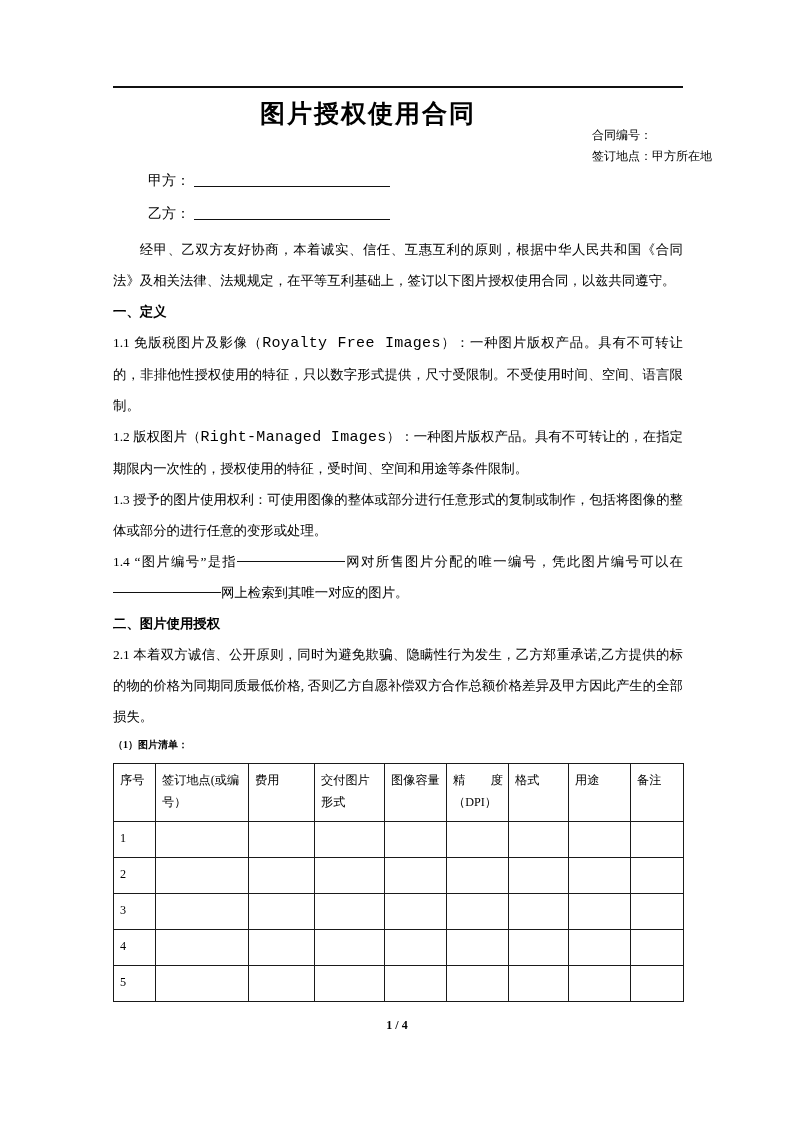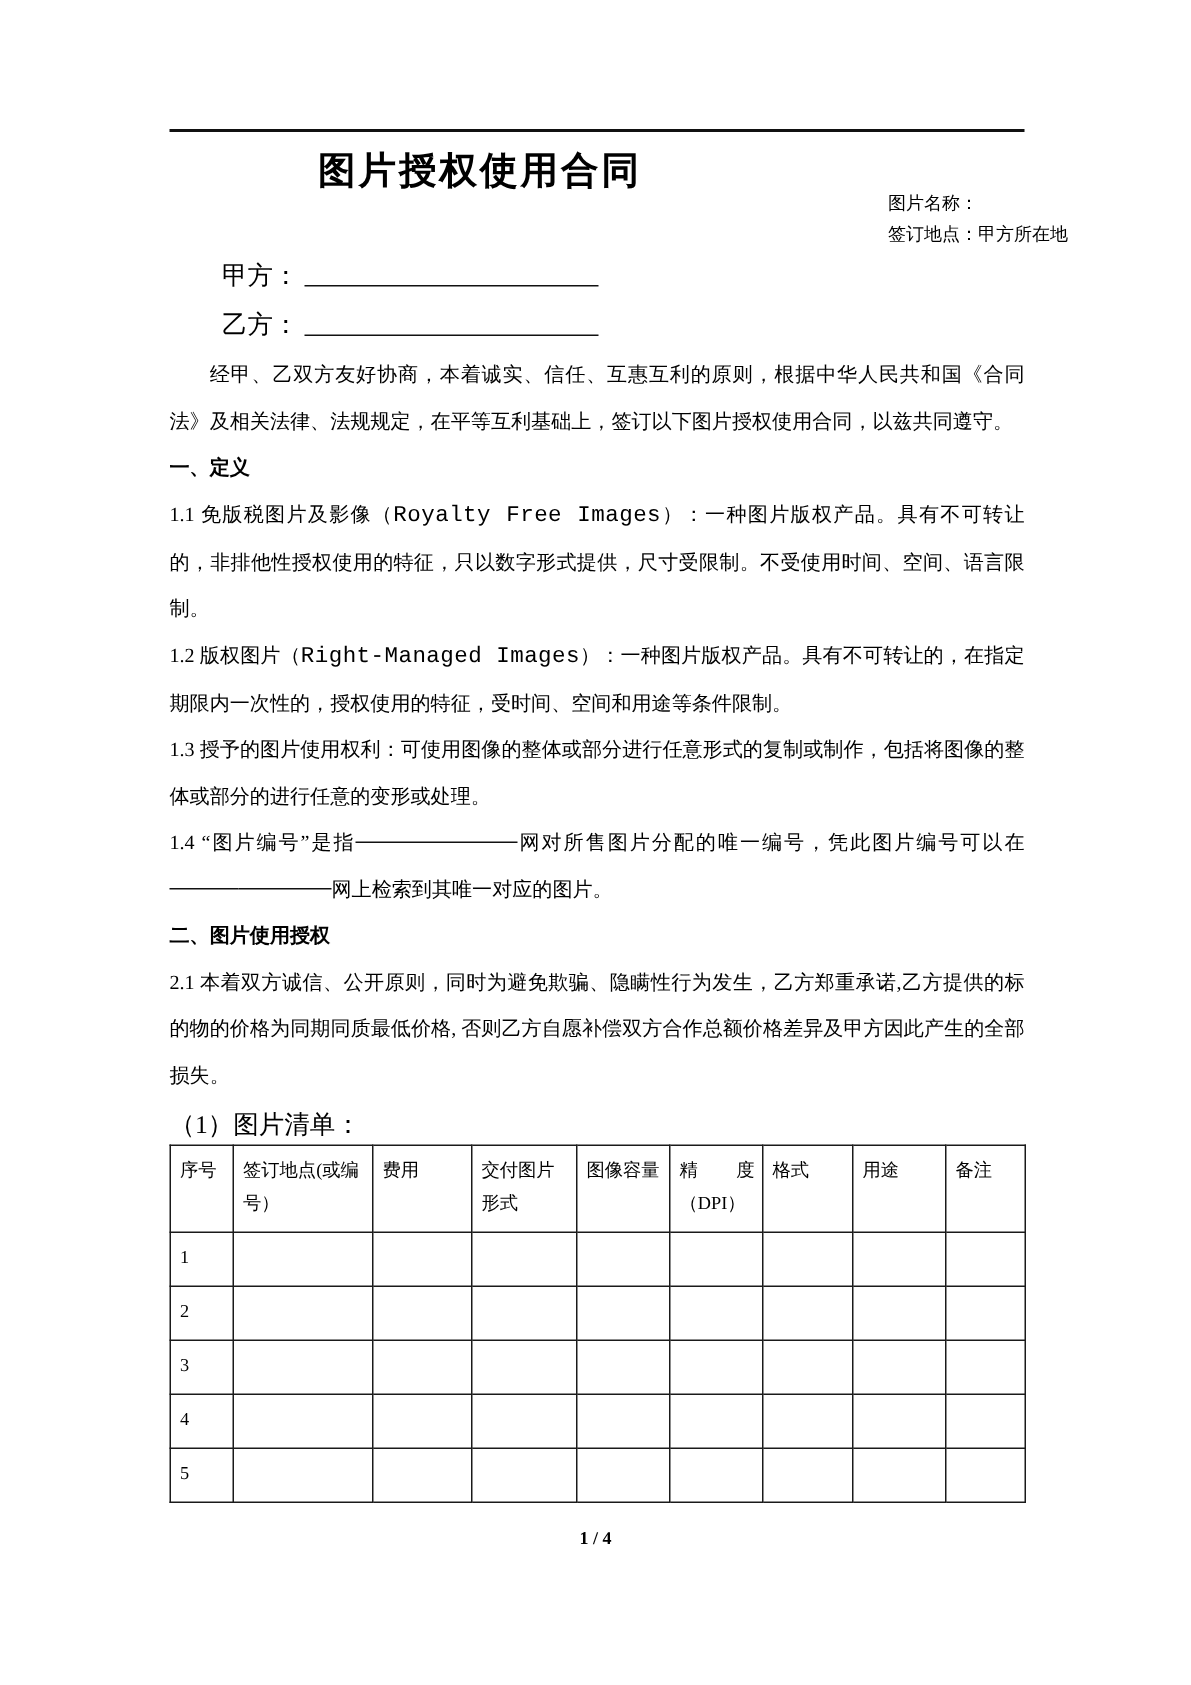--- a/index.html
+++ b/index.html
@@ -51,38 +51,39 @@
   .doc-title {
     position: absolute;
     left: 0;
     top: 97px;
     width: 640px;
     text-align: center;
     font-size: 25px;
     font-weight: bold;
     letter-spacing: 2px;
     font-family: "DejaVu Serif", "Liberation Serif", serif;
+    padding-left: 48px;
   }
 
   
   .meta {
     position: absolute;
     right: 82px;
     top: 125px;
     text-align: left;
     font-size: 12px;
     line-height: 21px;
   }
   .meta div { white-space: nowrap; }
 
   
   .party {
     position: absolute;
     left: 148px;
-    font-size: 17px;
+    font-size: 14px;
     white-space: nowrap;
   }
   .party .lbl { display: inline-block; }
   .party .rule {
     display: inline-block;
     width: 196px;
     border-bottom: 1.6px solid #111;
     height: 13px;
     vertical-align: -2px;
     margin-left: 4px;
@@ -134,21 +135,22 @@
     width: 62px;
     height: 1px;
     vertical-align: 4px;
   }
 
   
   .list-label {
     position: absolute;
     left: 113px;
     top: 738px;
-    font-size: 17px;
+    font-size: 10px;
+    font-weight: bold;
   }
   table.img-table {
     position: absolute;
     left: 113px;
     top: 763px;
     width: 570px;
     border-collapse: collapse;
     font-size: 12.2px;
     table-layout: fixed;
   }
@@ -196,21 +198,21 @@
 <body>
 
 <div class="page">
 
 
   <div class="top-rule"></div>
 
   <div class="doc-title">图片授权使用合同</div>
 
   <div class="meta">
-    <div>图片名称：</div>
+    <div>合同编号：</div>
     <div>签订地点：甲方所在地</div>
   </div>
 
   <div class="party p1">
     <span class="lbl">甲方：</span><span class="rule"></span>
   </div>
   <div class="party p2">
     <span class="lbl">乙方：</span><span class="rule"></span>
   </div>
 

